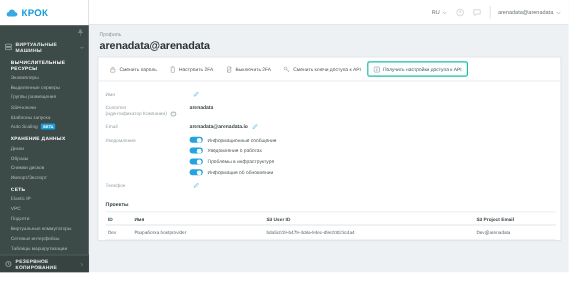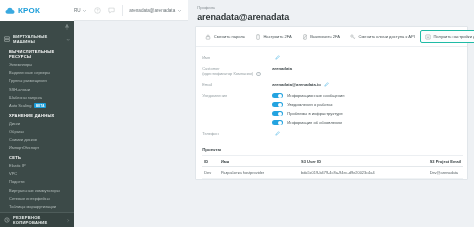--- a/index.html
+++ b/index.html
@@ -60,21 +60,21 @@
     background: #1b9dd9; color: #fff;
     font-size: 3px; font-weight: bold;
     padding: .5px 1.5px; border-radius: 1px; letter-spacing: .2px;
   }
   .sidebar-bottom {
     border-top: 1px solid #4e5c5a;
     background: #364341;
   }
 
   
-  .main { flex: 1; display: flex; flex-direction: row; background: #eef1f4; min-width: 0; }
+  .main { flex: 1; display: flex; flex-direction: column; background: #eef1f4; min-width: 0; }
 
   .topbar {
     height: 21px; background: #ffffff;
     display: flex; align-items: center; justify-content: flex-end;
     padding-right: 6px; gap: 7px;
     border-bottom: 1px solid #e3e7ea;
   }
   .top-lang {
     font-size: 4.6px; color: #6b7478; display: flex; align-items: center; gap: 1.5px;
   }

